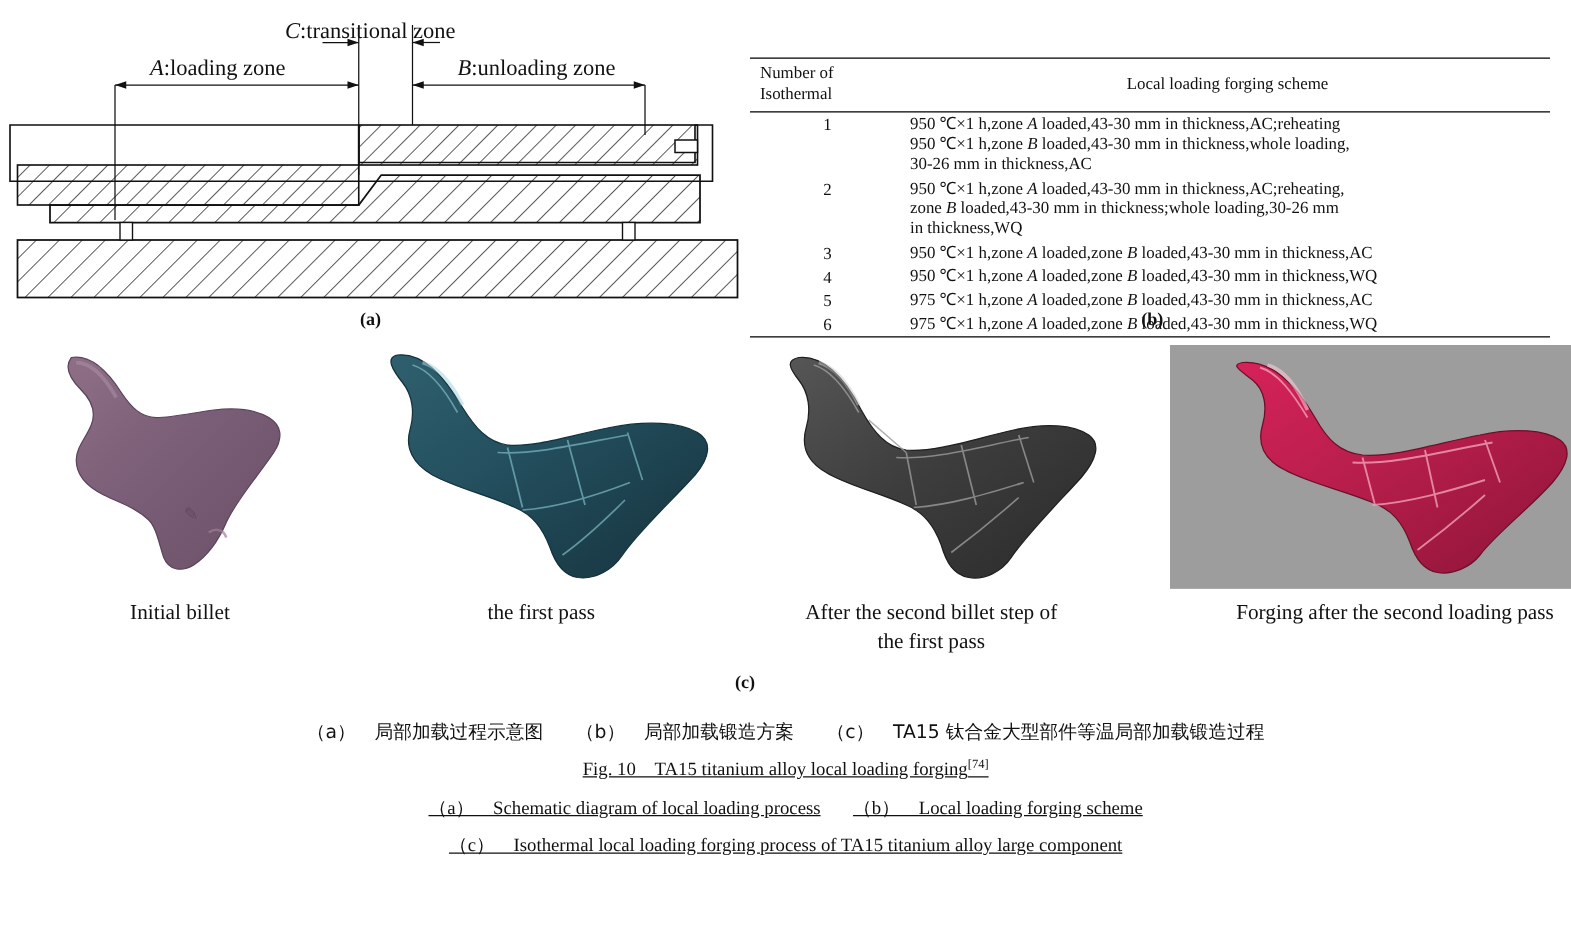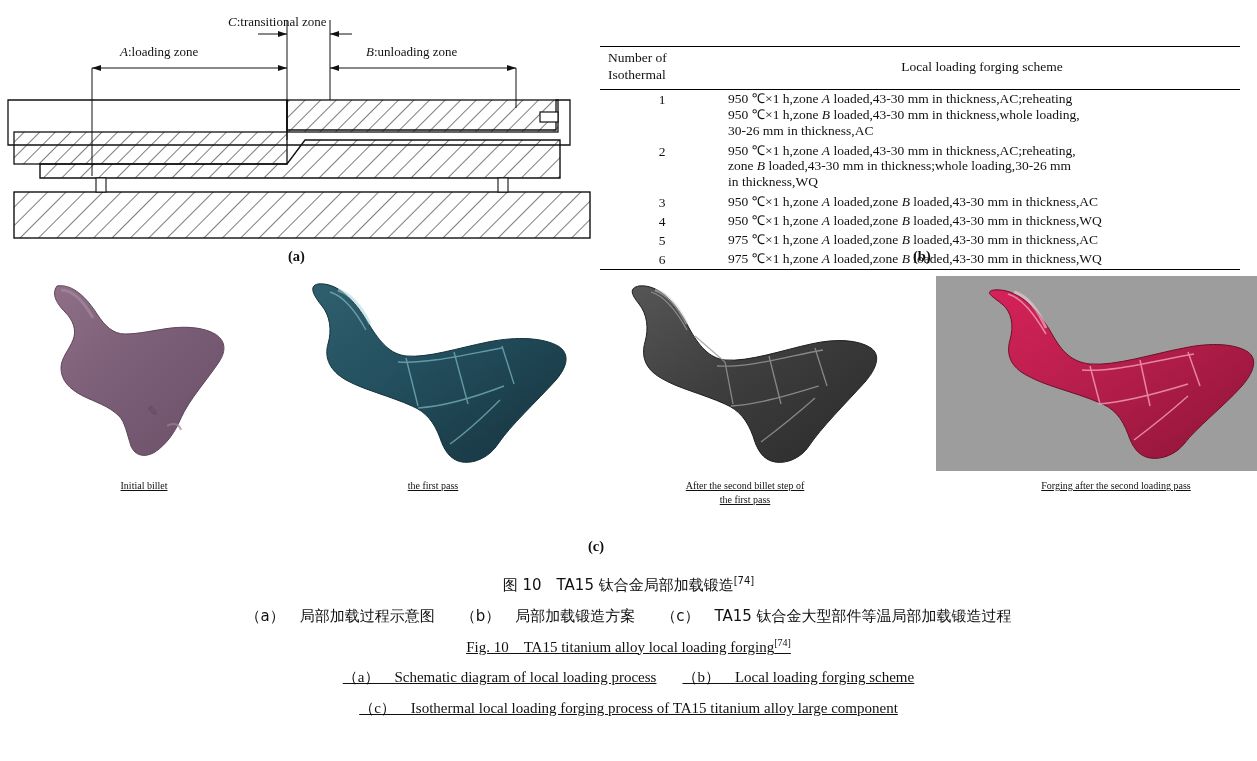--- a/index.html
+++ b/index.html
@@ -24,21 +24,21 @@
 
   
   #panel-a {
     position: absolute;
     left: 0px; top: 0px;
     width: 600px; height: 265px;
   }
   #panel-a svg { display: block; }
   .lbl {
     position: absolute;
-    font-size: 13px;
+    font-size: 18px;
     white-space: nowrap;
   }
   .lbl i { font-family: "Liberation Serif", serif; font-style: italic; }
 
   #lbl-c { left: 228px; top: 14px; }
   #lbl-a { left: 120px; top: 44px; }
   #lbl-b { left: 366px; top: 44px; }
 
   .panel-tag {
     position: absolute;
@@ -93,24 +93,23 @@
   .photo-cell {
     position: absolute;
     top: 0;
     text-align: center;
   }
   .photo-box {
     position: relative;
     overflow: hidden;
   }
   .cap {
-    font-size: 10px;
+    font-size: 17px;
     line-height: 1.35;
     margin-top: 8px;
-    text-decoration: underline;
   }
 
   
   #photo1 { left: 24px; width: 240px; }
   #photo1 .photo-box { width: 210px; height: 195px; margin: 0 auto; }
   
   #photo2 { left: 268px; width: 330px; }
   #photo2 .photo-box { width: 310px; height: 195px; margin: 0 auto; }
   
   #photo3 { left: 600px; width: 290px; }
@@ -372,23 +371,20 @@
           <path d="M78,16 C92,20 102,34 110,52" fill="none" stroke="#ffd2de" stroke-width="3" opacity="0.55"></path>
         </svg>
       </div>
       <div class="cap">Forging after the second loading pass</div>
     </div>
   </div>
   <div class="panel-tag" id="tag-c">(c)</div>
 
   <div id="caption">
     <div class="line cn">
-      <span>图 10 TA15 钛合金局部加载锻造</span><sup>[74]</sup>
-    </div>
-    <div class="line cn">
       <span>（a） 局部加载过程示意图</span><span class="sp"></span><span>（b） 局部加载锻造方案</span><span class="sp"></span><span>（c） TA15 钛合金大型部件等温局部加载锻造过程</span>
     </div>
     <div class="line en">
       <span>Fig. 10 TA15 titanium alloy local loading forging</span><sup>[74]</sup>
     </div>
     <div class="line en">
       <span>（a） Schematic diagram of local loading process</span><span class="sp"></span><span>（b） Local loading forging scheme</span>
     </div>
     <div class="line en">
       <span>（c） Isothermal local loading forging process of TA15 titanium alloy large component</span>

